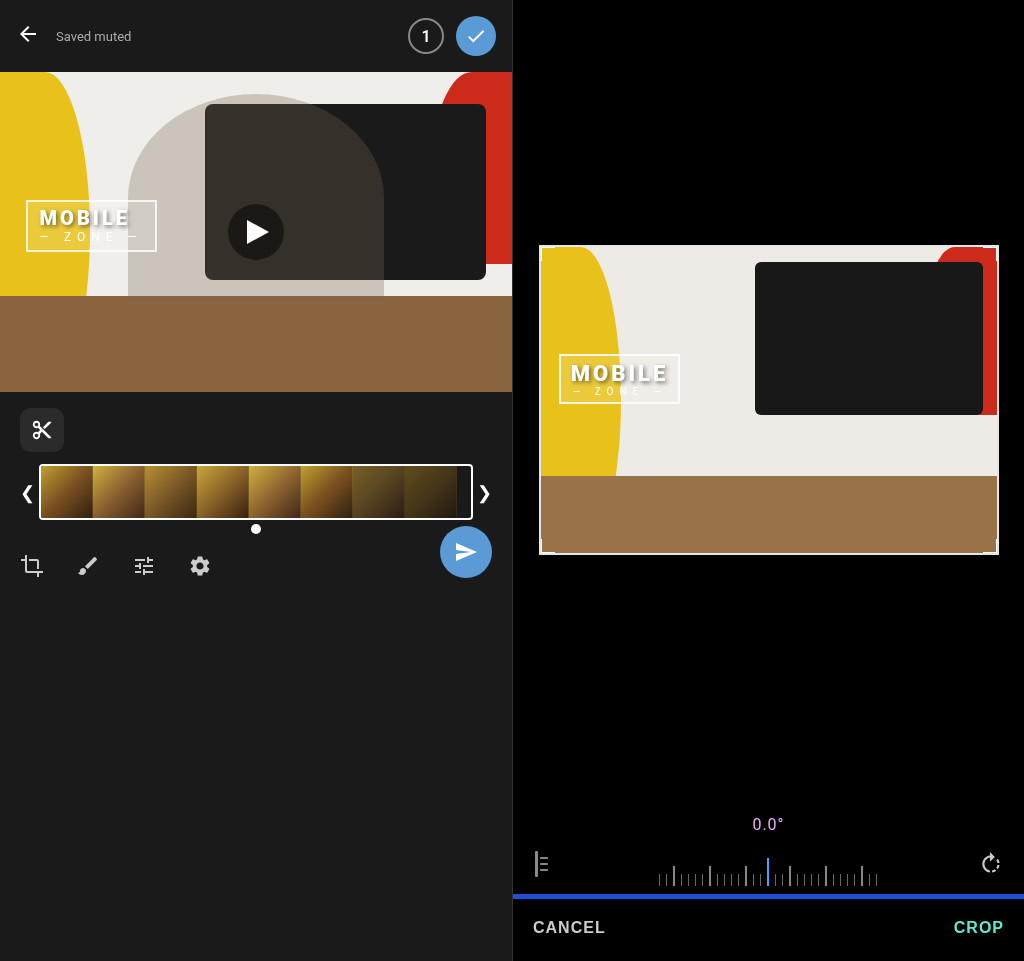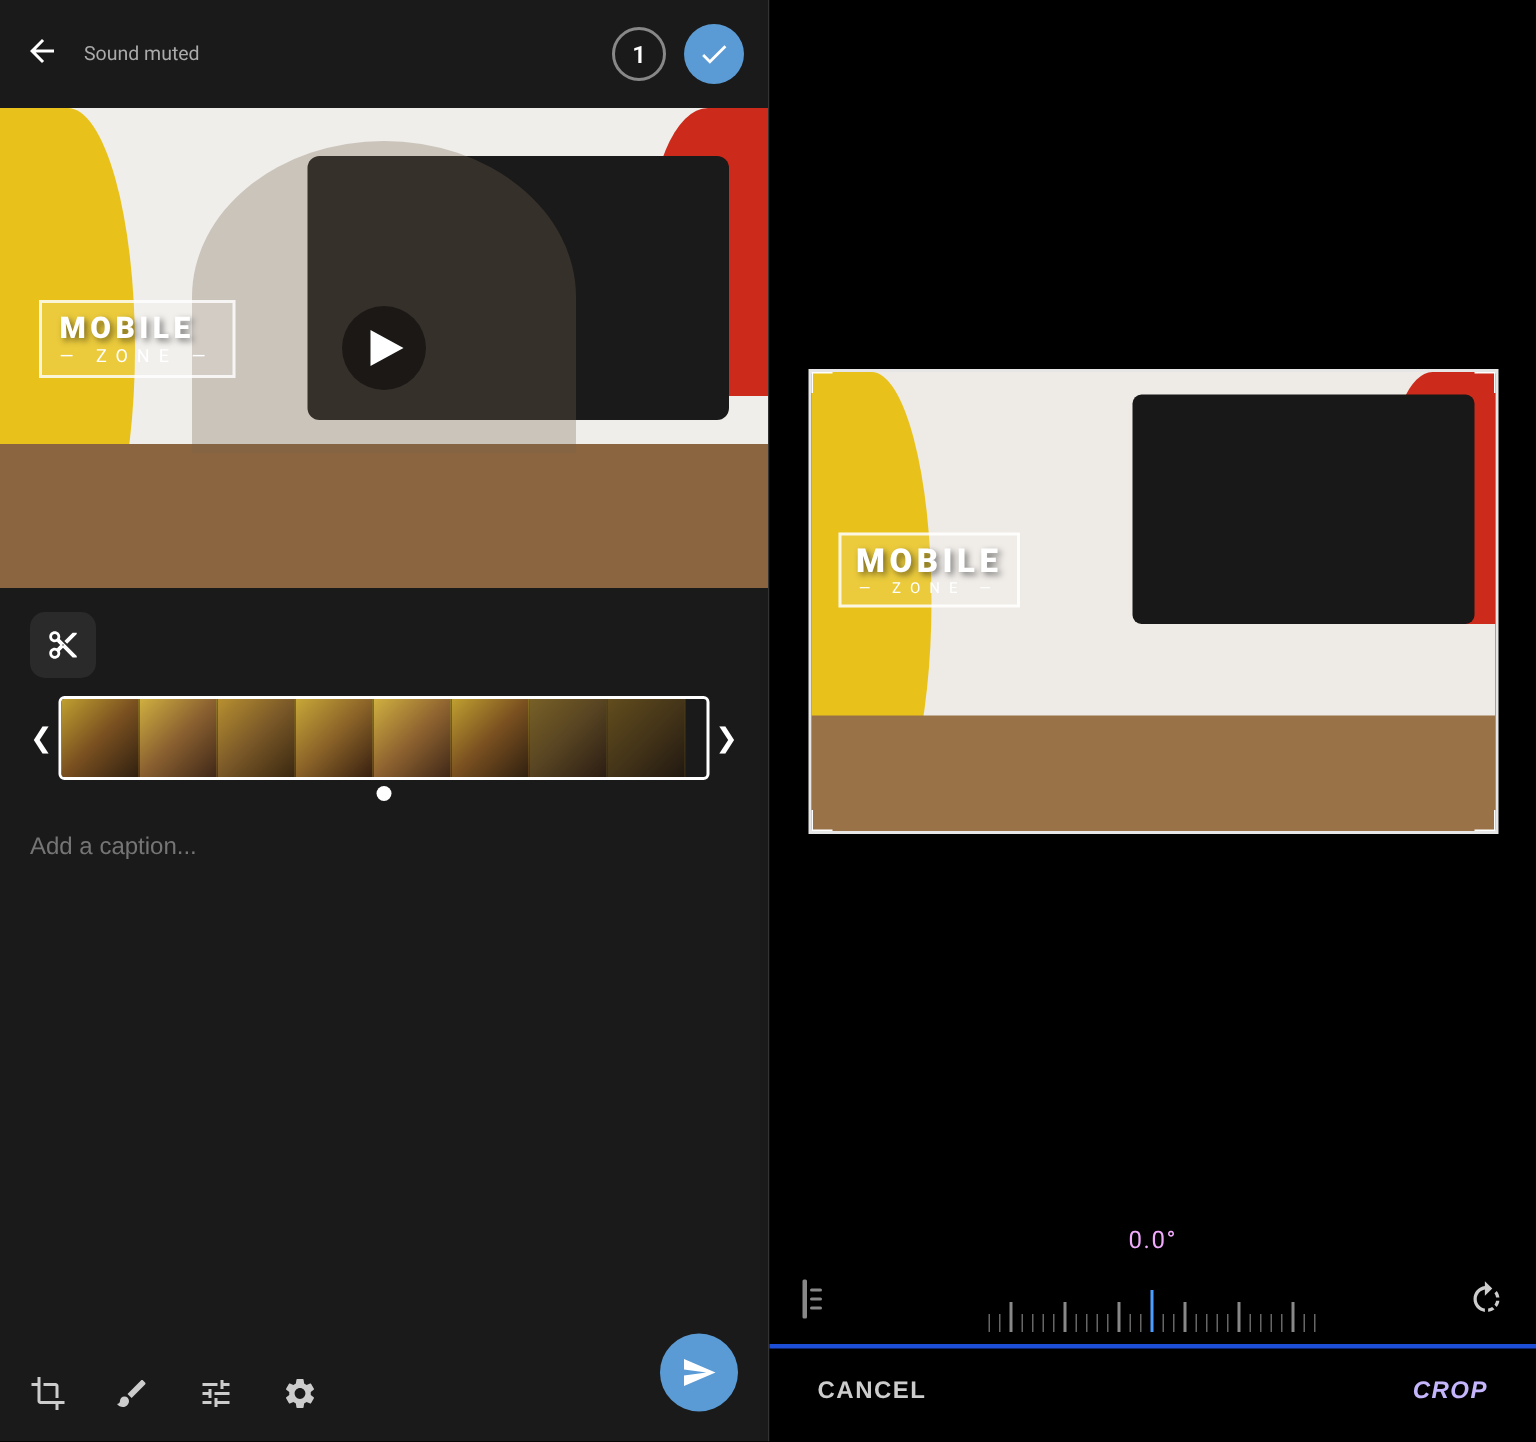--- a/index.html
+++ b/index.html
@@ -510,58 +510,57 @@
       font-size: 20px;
       cursor: pointer;
     }
 
     
     .crop-action-bar {
       width: 100%;
       display: flex;
       align-items: center;
       justify-content: space-between;
-      padding: 20px 32px 24px;
-      border-top: 3px solid #1d4ed8;
+      padding: 20px 20px 24px;
+      border-top: 5px solid #1d4ed8;
     }
     .cancel-btn {
       color: #ccc;
       font-size: 16px;
       font-weight: 600;
       letter-spacing: 1px;
       cursor: pointer;
       background: none;
       border: none;
       text-transform: uppercase;
     }
     .crop-btn {
-      color: #c4b5fd;
+      color: #5eead4;
       font-size: 16px;
       font-weight: 700;
       letter-spacing: 1px;
       cursor: pointer;
       background: none;
       border: none;
       text-transform: uppercase;
-      font-style: italic;
     }
   </style>
 </head>
 <body>
 
 <div class="left-panel">
 
   <div class="header">
     <div class="back-btn">
       <svg width="24" height="24" viewBox="0 0 24 24" fill="white">
         <path d="M20 11H7.83l5.59-5.59L12 4l-8 8 8 8 1.41-1.41L7.83 13H20v-2z"></path>
       </svg>
     </div>
     <div class="header-title-group">
-      <div class="header-subtitle">Sound muted</div>
+      <div class="header-subtitle">Saved muted</div>
     </div>
     <div class="header-actions">
       <div class="count-badge">
         <span>1</span>
       </div>
       <div class="confirm-btn">
         <svg viewBox="0 0 24 24" fill="white">
           <path d="M9 16.17L4.83 12l-1.42 1.41L9 19 21 7l-1.41-1.41z"></path>
         </svg>
       </div>
@@ -609,23 +608,20 @@
           <div class="filmstrip-frame" style="background:linear-gradient(135deg,#d0b040,#906430,#402818)"></div>
           <div class="filmstrip-frame" style="background:linear-gradient(135deg,#c0a030,#7a5020,#302010)"></div>
           <div class="filmstrip-frame" style="background:linear-gradient(135deg,#b89030,#806028,#382010); opacity:0.6"></div>
           <div class="filmstrip-frame" style="background:linear-gradient(135deg,#a88020,#705018,#281808); opacity:0.5"></div>
         </div>
         <div class="filmstrip-arrow-right">❯</div>
       </div>
       <div class="filmstrip-dot"></div>
     </div>
 
-    <div class="caption-row">
-      <input class="caption-input" type="text" placeholder="Add a caption..." style="">
-    </div>
 
     <div class="bottom-toolbar">
       <div class="toolbar-icons">
 
         <div class="toolbar-icon">
           <svg width="24" height="24" viewBox="0 0 24 24" fill="#cccccc">
             <path d="M17 15h2V7c0-1.1-.9-2-2-2H9v2h8v8zM7 17V1H5v4H1v2h4v10c0 1.1.9 2 2 2h10v4h2v-4h4v-2H7z"></path>
           </svg>
         </div>
 

